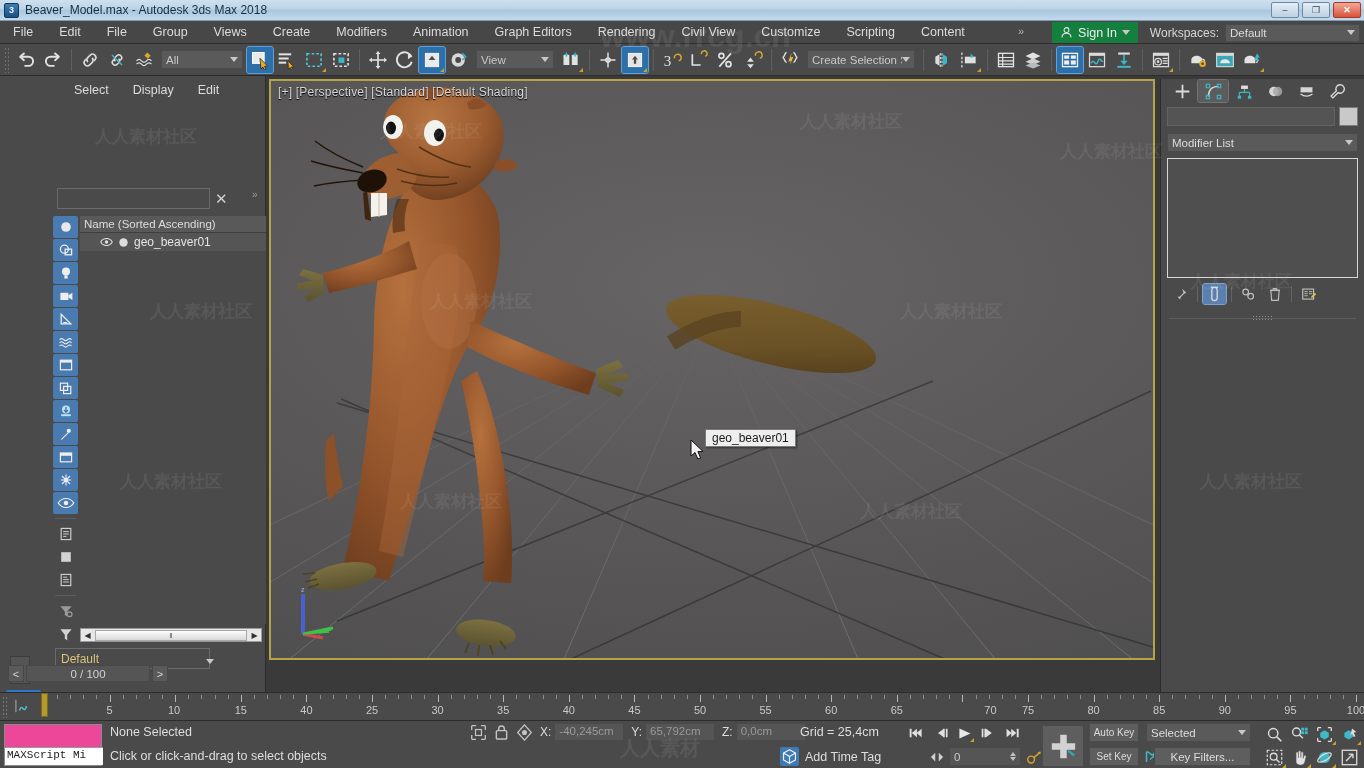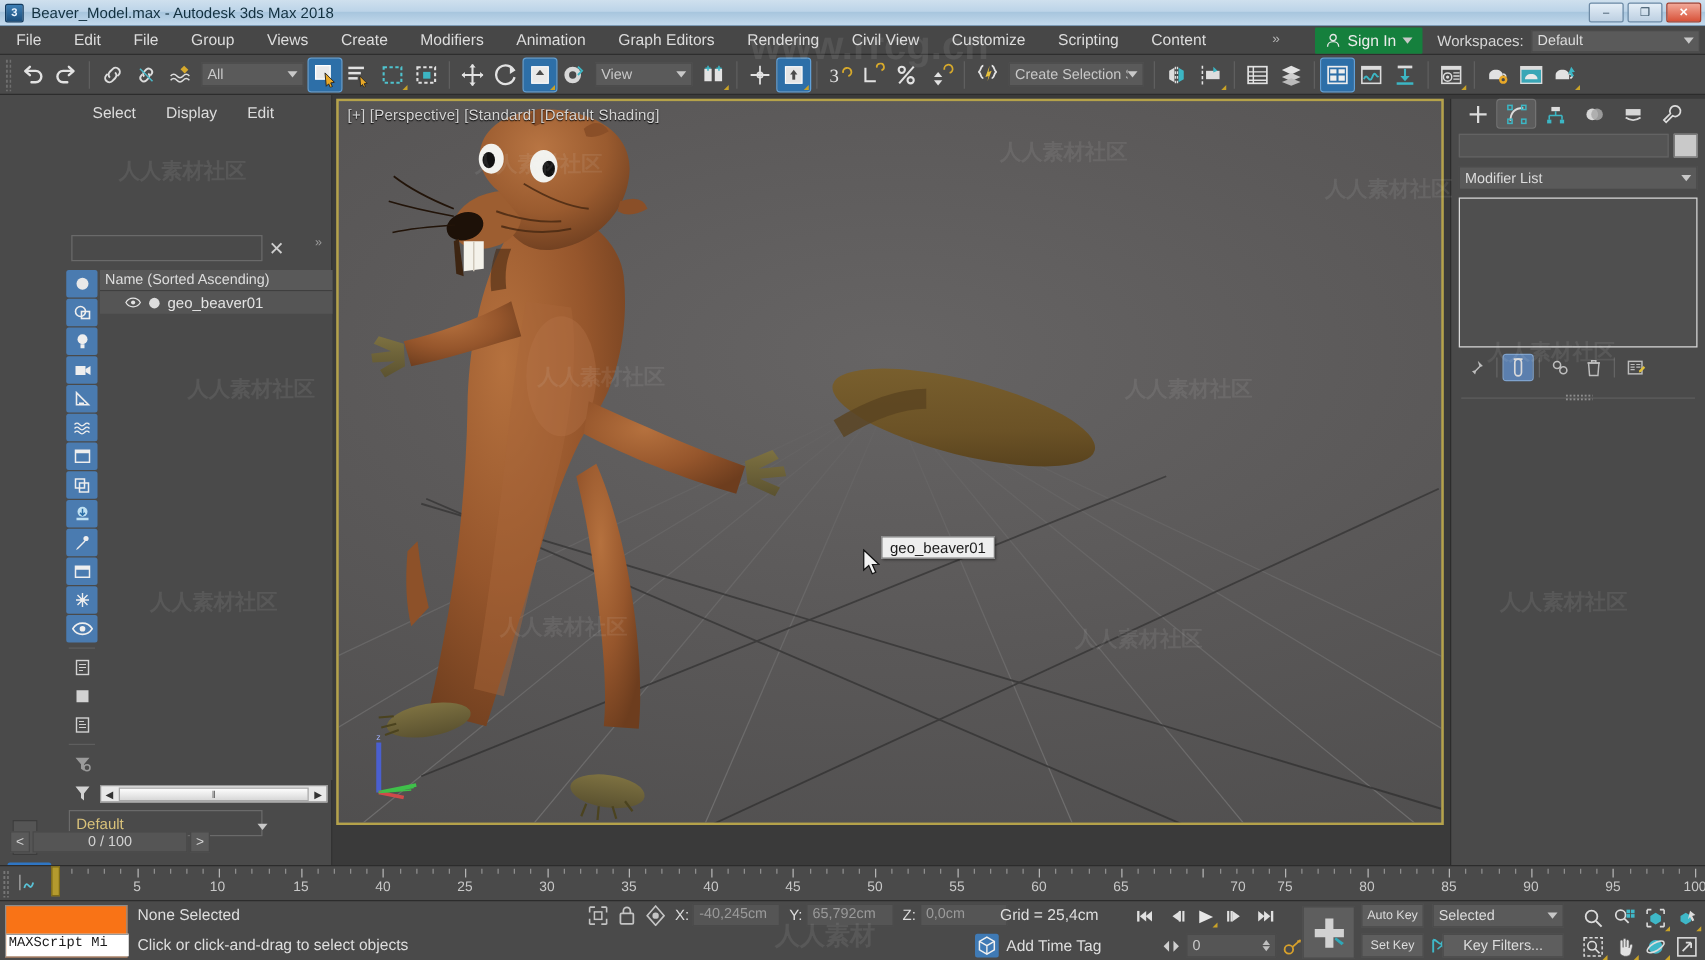--- a/index.html
+++ b/index.html
@@ -202,21 +202,21 @@
   .playhead { position:absolute; left:25px; top:0; width:7px; height:24px; background:#b49a2e;
     border:1px solid #7d6a18;}
 
   
   .statusbar {
     position:absolute; top:720px; left:0; width:1364px; height:48px;
     background:#4a4a4a; border-top:1px solid #2c2c2c;
   }
   .mx-listener {
     position:absolute; left:4px; top:3px; width:98px; height:42px;
-    border:1px solid #8c8c8c; background:#f97316;
+    border:1px solid #8c8c8c; background:#ec4899;
   }
   .mx-lbl { position:absolute; bottom:0; left:0; width:98px; height:18px;
     background:#fff; color:#1a1a1a; font-family:"Liberation Mono", monospace; font-size:11px;
     padding:1px 2px; border-top:1px solid #9a9a9a; overflow:hidden; white-space:nowrap;}
   .st-prompt1 { position:absolute; left:110px; top:4px; font-size:12.5px; color:#dedede;}
   .st-prompt2 { position:absolute; left:110px; top:28px; font-size:12.5px; color:#dedede;}
   .coord-wrap { position:absolute; left:470px; top:2px; display:flex; align-items:center; gap:7px;}
   .coordfld { display:flex; align-items:center; gap:3px; }
   .coordfld .k { font-size:12px; color:#dcdcdc; }
   .coordfld .v { width:70px; height:18px; background:#555555; border:1px solid #4a4a4a;

